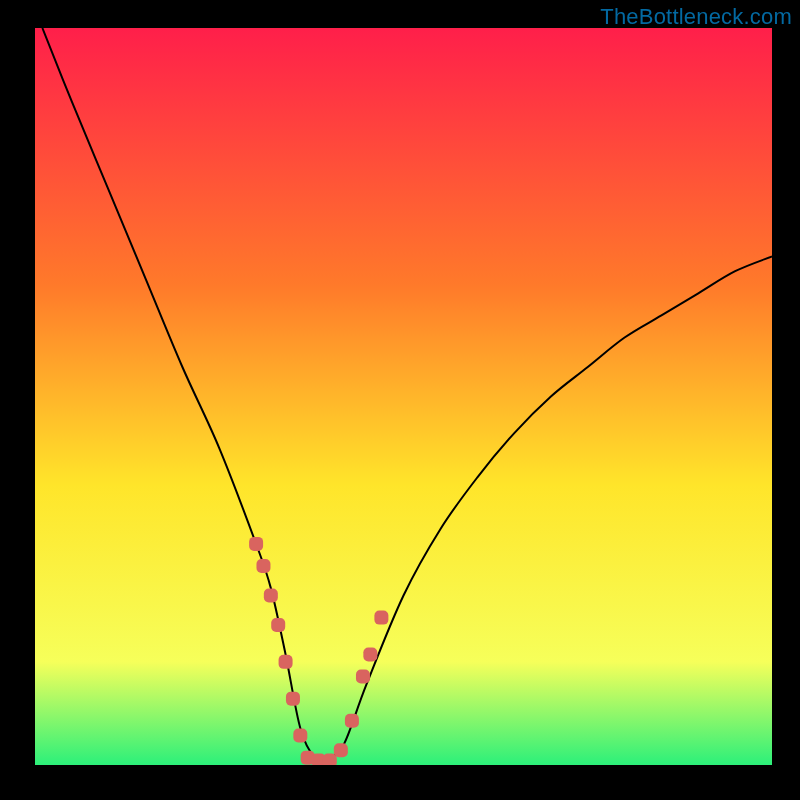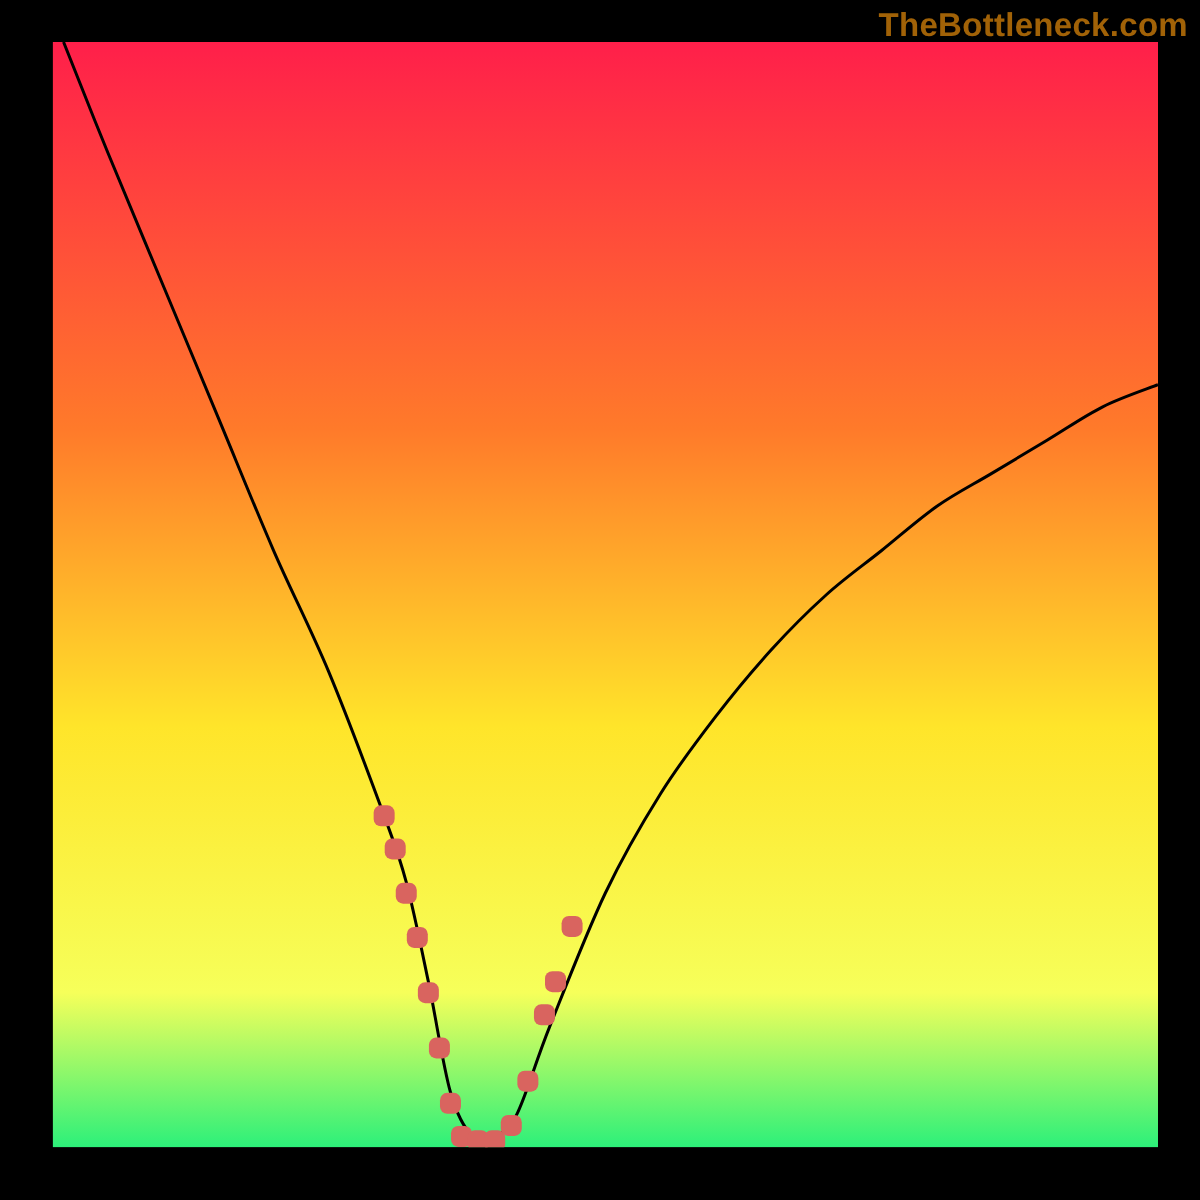--- a/index.html
+++ b/index.html
@@ -14,23 +14,23 @@
   .frame {
     position: relative;
     width: 800px;
     height: 800px;
     background: #000000;
   }
   .watermark {
     position: absolute;
     top: 4px;
     right: 8px;
-    color: #a16207;
+    color: #0369a1;
     font-size: 22px;
-    font-weight: 700;
+    font-weight: 400;
     letter-spacing: 0.2px;
     z-index: 20;
   }
   .plot-area {
     position: absolute;
     left: 35px;
     top: 28px;
     width: 737px;
     height: 737px;
     overflow: hidden;

